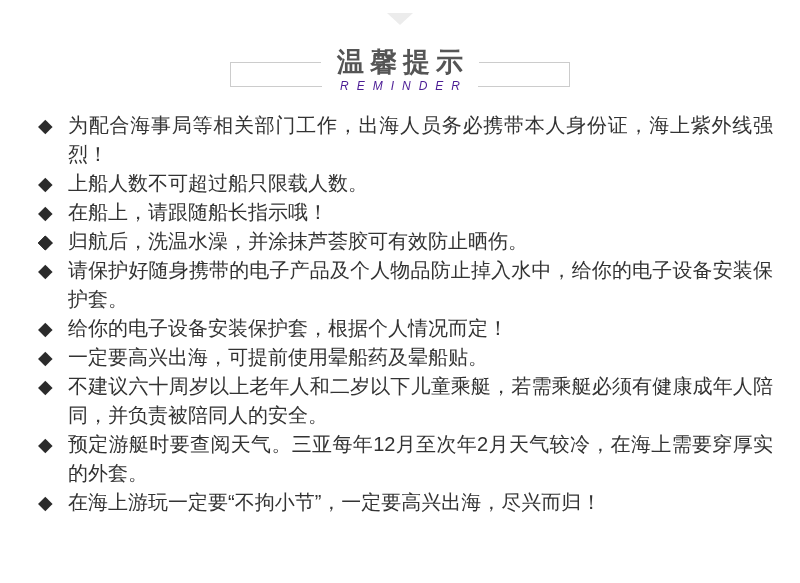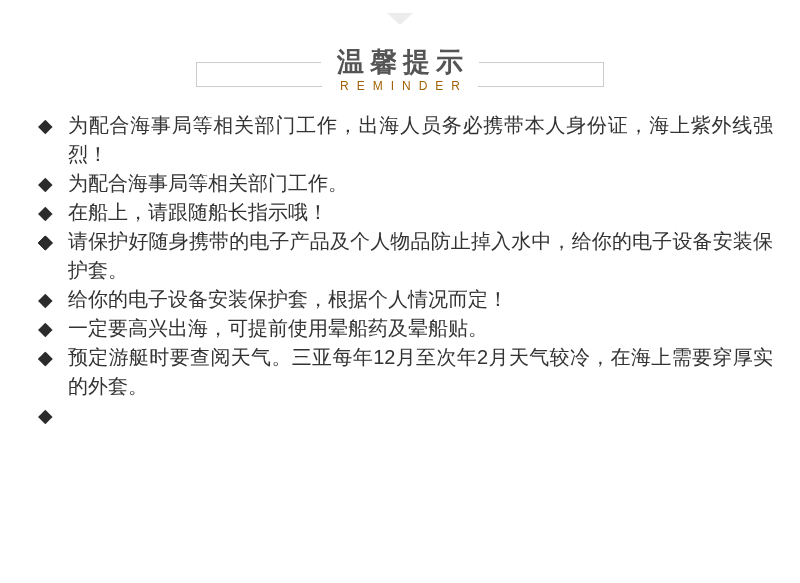--- a/index.html
+++ b/index.html
@@ -23,21 +23,21 @@
     width: 0;
     height: 0;
     margin: 13px auto 0 auto;
     border-left: 13px solid transparent;
     border-right: 13px solid transparent;
     border-top: 12px solid #ececec;
   }
   
   .title-frame {
     position: relative;
-    width: 408px;
+    width: 340px;
     height: 25px;
     margin: 37px auto 0 auto;
     border: 1px solid #cccccc;
     box-sizing: border-box;
   }
   .page-title {
     position: absolute;
     top: -16px;
     left: 50%;
     transform: translateX(-50%);
@@ -54,22 +54,23 @@
   .page-subtitle {
     position: absolute;
     bottom: -9px;
     left: 50%;
     transform: translateX(-50%);
     background: #ffffff;
     padding: 0 10px 0 18px;
     font-size: 12px;
     line-height: 17px;
     letter-spacing: 8px;
-    color: #a16207;
+    color: #4c1d95;
     white-space: nowrap;
+    font-style: italic;
   }
   
   .tips-list {
     list-style: none;
     margin: 24px 0 0 0;
     padding: 0 27px 0 38px;
   }
   .tips-list li {
     position: relative;
     padding-left: 30px;
@@ -99,55 +100,58 @@
     <div class="page-subtitle">REMINDER</div>
   </div>
 
   <ul class="tips-list">
     <li>
       <span class="diamond">◆</span>
       <span>为配合海事局等相关部门工作，出海人员务必携带本人身份证，海上紫外线强烈！</span>
     </li>
     <li>
       <span class="diamond">◆</span>
-      <span>为配合海事局等相关部门工作。</span>
+      <span>上船人数不可超过船只限载人数。</span>
     </li>
     <li>
       <span class="diamond">◆</span>
       <span>在船上，请跟随船长指示哦！</span>
     </li>
     <li>
       <span class="diamond">◆</span>
     </li>
     <li>
       <span class="diamond">◆</span>
     </li>
     <li>
       <span class="diamond">◆</span>
     </li>
     <li>
       <span class="diamond">◆</span>
+      <span>归航后，洗温水澡，并涂抹芦荟胶可有效防止晒伤。</span>
     </li>
     <li>
       <span class="diamond">◆</span>
       <span>请保护好随身携带的电子产品及个人物品防止掉入水中，给你的电子设备安装保护套。</span>
     </li>
     <li>
       <span class="diamond">◆</span>
       <span>给你的电子设备安装保护套，根据个人情况而定！</span>
     </li>
     <li>
       <span class="diamond">◆</span>
       <span>一定要高兴出海，可提前使用晕船药及晕船贴。</span>
     </li>
     <li>
       <span class="diamond">◆</span>
+      <span>不建议六十周岁以上老年人和二岁以下儿童乘艇，若需乘艇必须有健康成年人陪同，并负责被陪同人的安全。</span>
     </li>
     <li>
       <span class="diamond">◆</span>
       <span>预定游艇时要查阅天气。三亚每年12月至次年2月天气较冷，在海上需要穿厚实的外套。</span>
     </li>
     <li>
       <span class="diamond">◆</span>
+      <span>在海上游玩一定要“不拘小节”，一定要高兴出海，尽兴而归！</span>
     </li>
   </ul>
 
 </div>
 
 </body></html>

